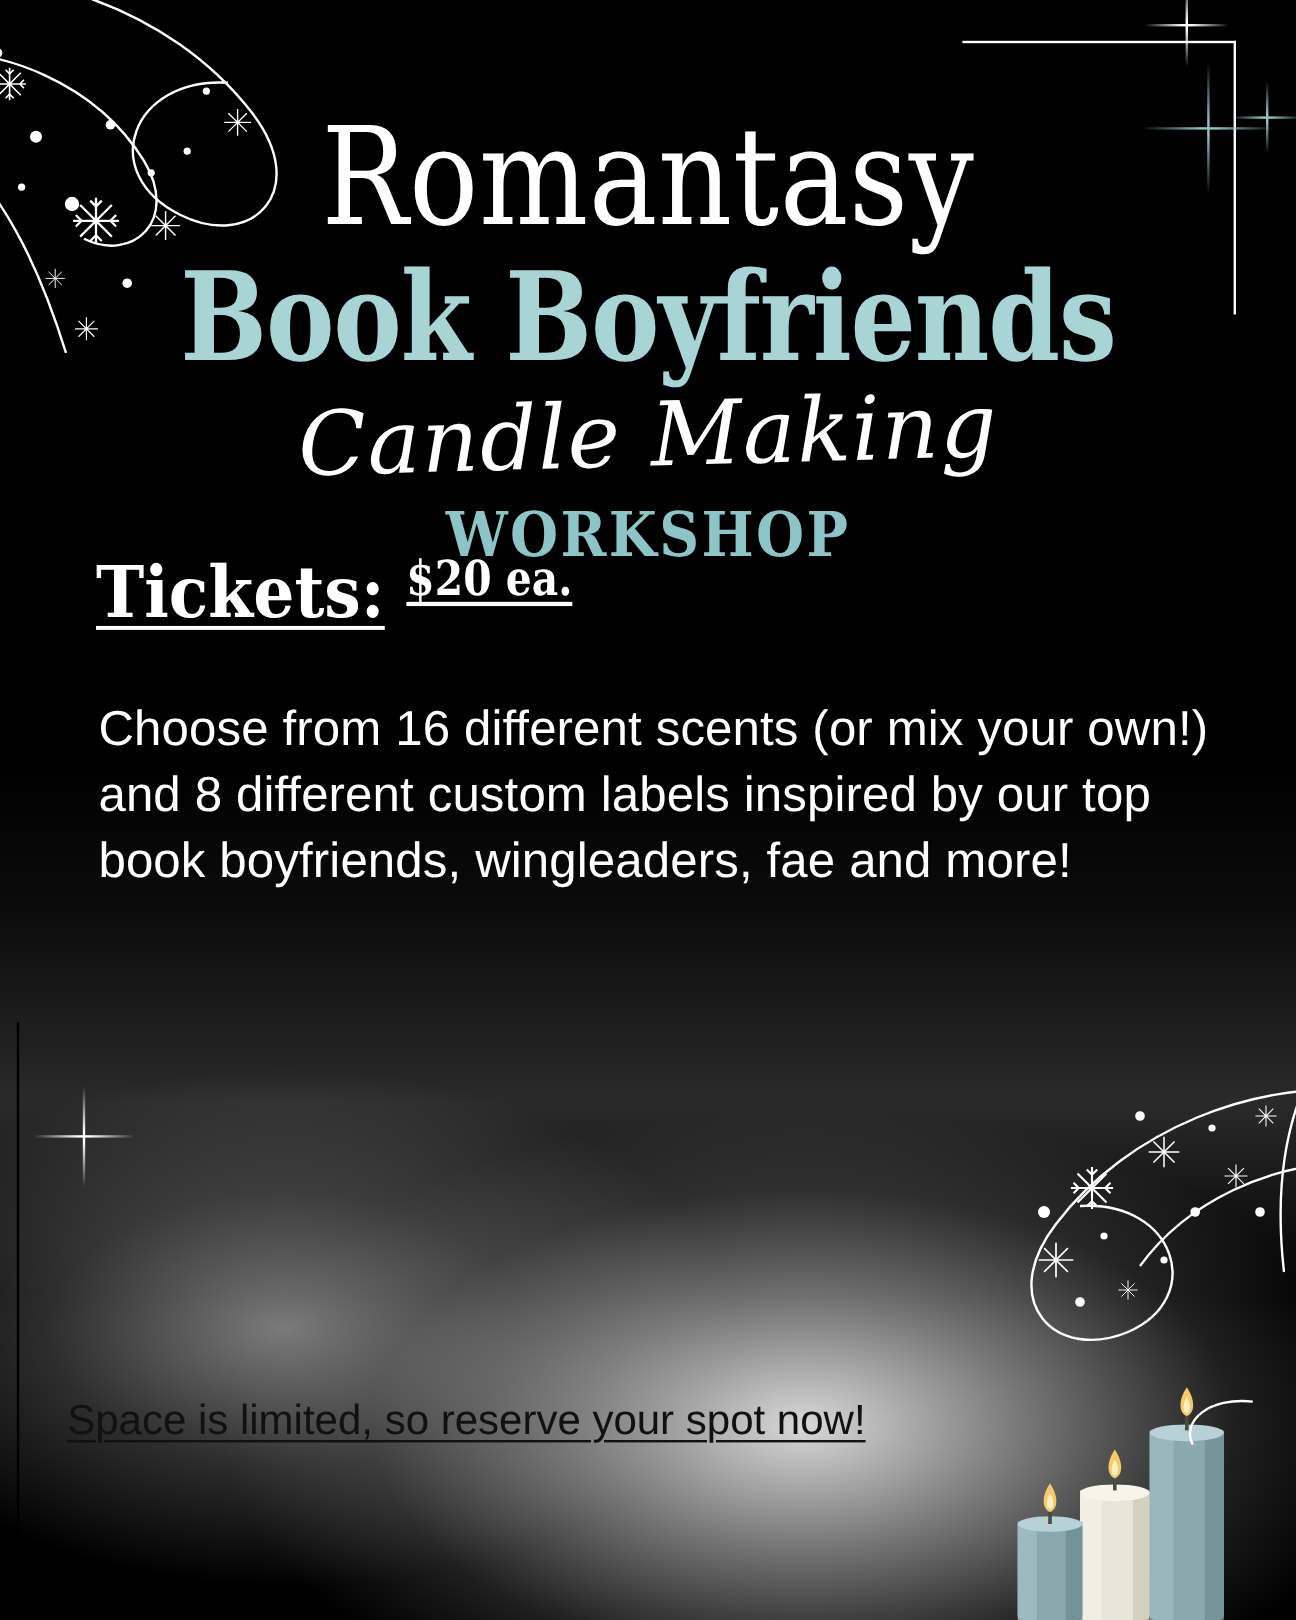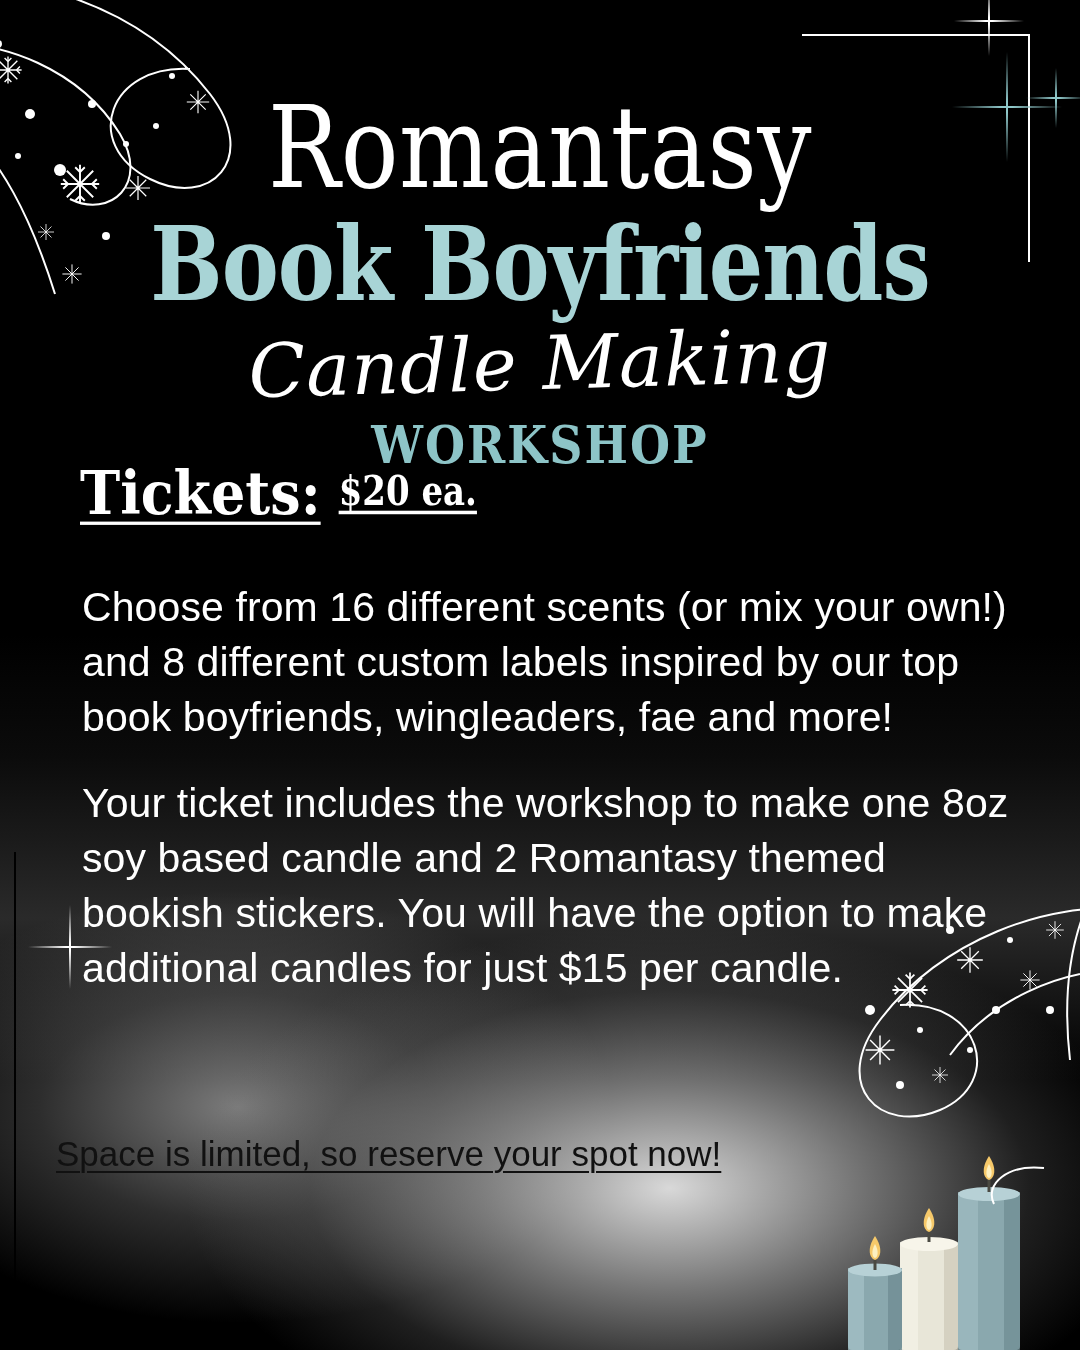--- a/index.html
+++ b/index.html
@@ -110,21 +110,21 @@
     letter-spacing: 2px;
     margin-top: 22px;
     transform: scaleY(1.12);
   }
 
   
   .tickets-row {
     position: absolute;
     top: 466px; left: 80px;
     display: flex;
-    align-items: center;
+    align-items: flex-start;
     gap: 18px;
   }
   .tickets-label {
     font-family: "DejaVu Serif", serif;
     font-weight: 700;
     font-size: 54px;
     line-height: 1;
     color: #ffffff;
     text-decoration: underline;
     text-underline-offset: 7px;
@@ -153,21 +153,21 @@
     line-height: 1.34;
     letter-spacing: 0.1px;
     color: #ffffff;
   }
   #para1 { top: 580px; }
   #para2 { top: 776px; }
 
   .cta {
     position: absolute;
     left: 56px;
-    top: 1131px;
+    top: 1161px;
     font-size: 35px;
     line-height: 1.3;
     color: #111111;
     text-decoration: underline;
     text-underline-offset: 5px;
     text-decoration-thickness: 2px;
   }
 </style>
 </head>
 <body>
@@ -311,17 +311,16 @@
     <div class="t-candle">Candle Making</div>
     <div class="t-workshop">WORKSHOP</div>
   </div>
 
   <div class="tickets-row">
     <span class="tickets-label">Tickets:</span>
     <span class="tickets-price">$20 ea.</span>
   </div>
 
   <p class="body-text" id="para1">Choose from 16 different scents (or mix your own!) and 8 different custom labels inspired by our top book boyfriends, wingleaders, fae and more!</p>
-  <p class="body-text" id="para2">Your ticket includes the workshop to make one 8oz soy based candle and 2 Romantasy themed bookish stickers. You will have the option to make additional candles for just $15 per candle.</p>
 
   <div class="cta">Space is limited, so reserve your spot now!</div>
 
 </div>
 
 </body></html>

